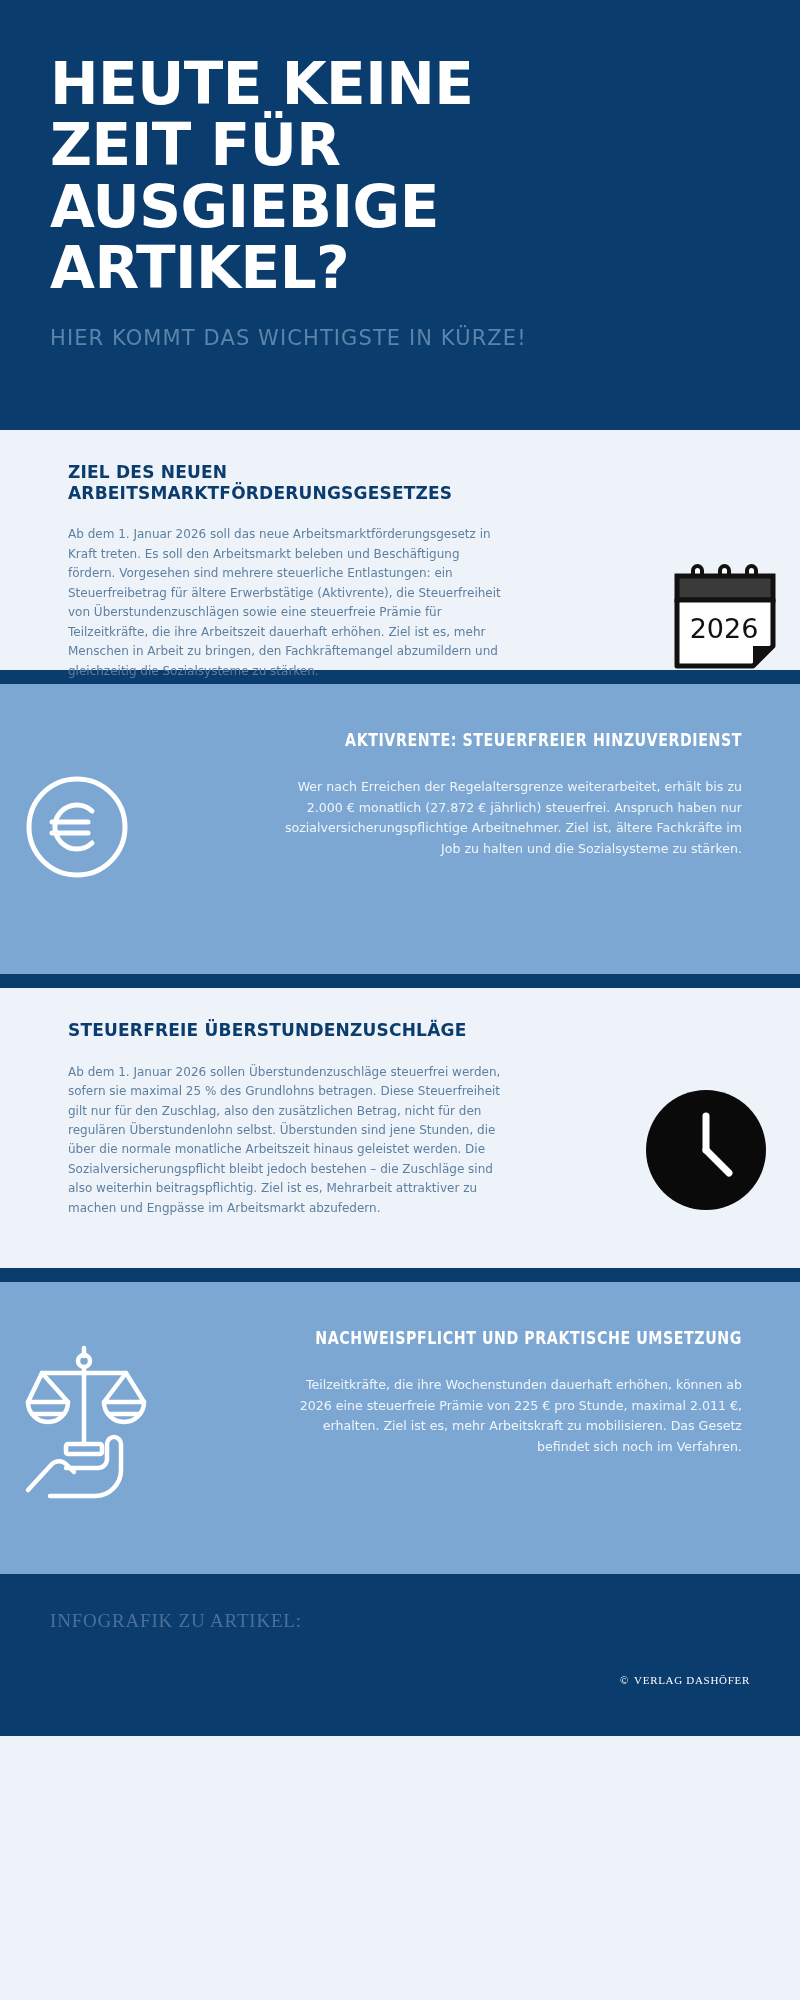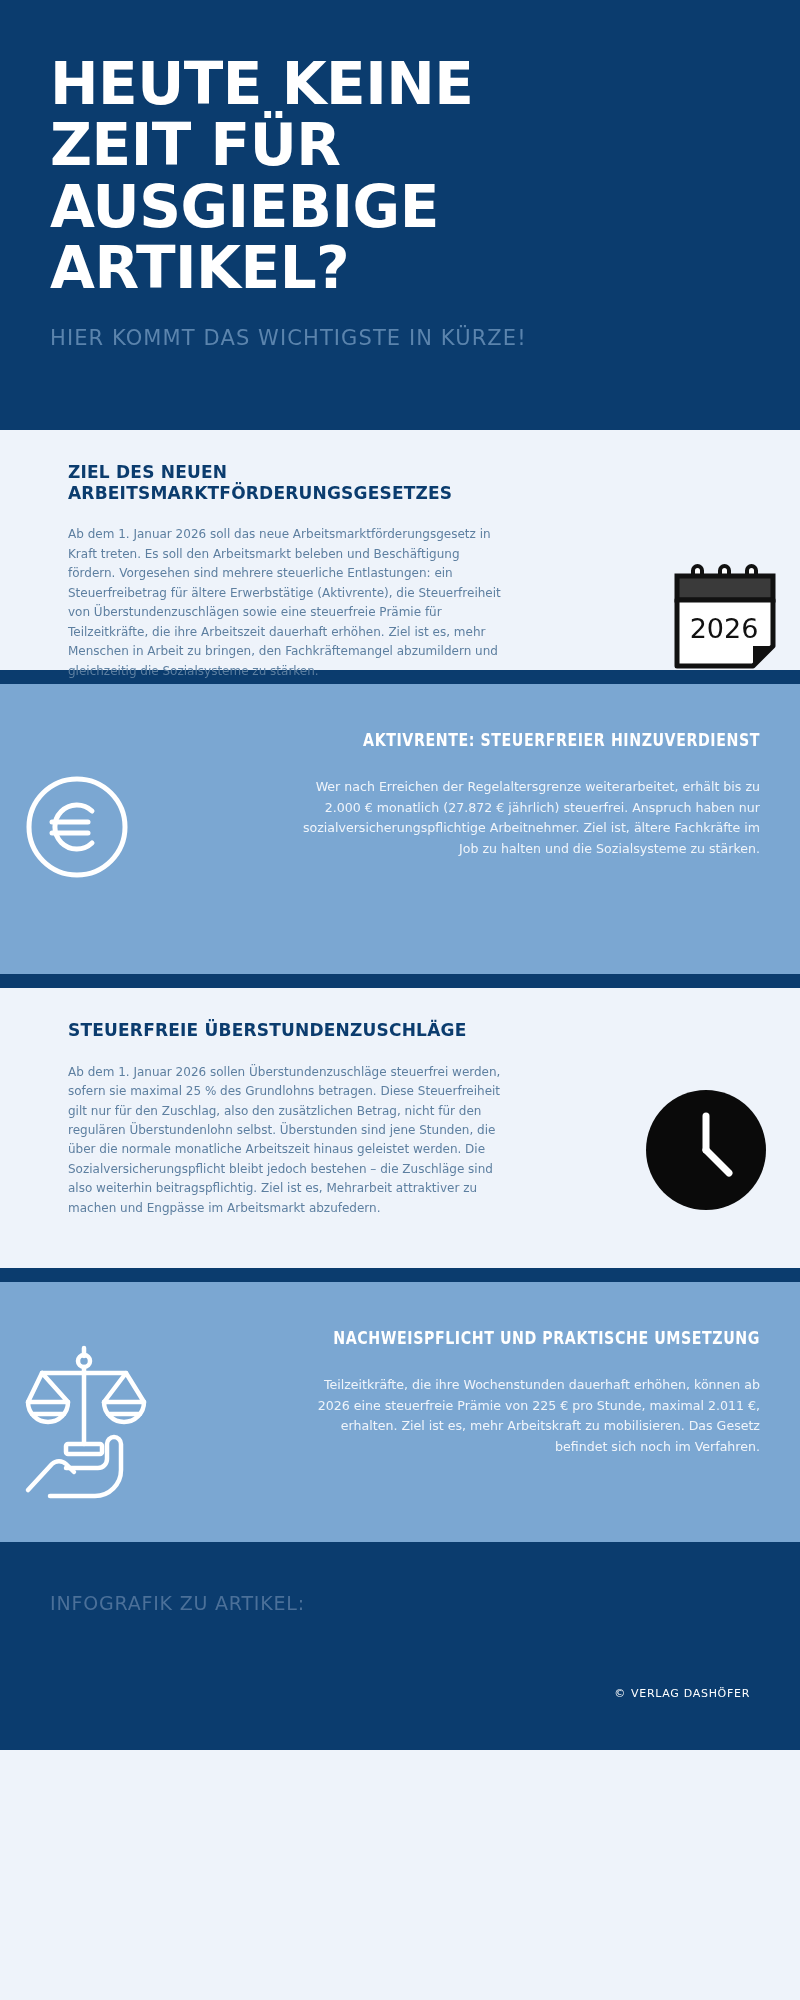--- a/index.html
+++ b/index.html
@@ -79,21 +79,21 @@
     line-height: 1.62;
     max-width: 440px;
     margin: 0;
   }
 
   
   .sec-blue {
     background: #7ba7d2;
     position: relative;
     box-sizing: border-box;
-    padding: 46px 40px 46px 40px;
+    padding: 46px 58px 46px 40px;
   }
   .sec-blue .sec-head {
     color: #ffffff;
     font-weight: bold;
     font-size: 17px;
     line-height: 1.26;
     letter-spacing: 0.6px;
     text-transform: uppercase;
     text-align: right;
     margin: 0 0 26px 0;
@@ -115,23 +115,24 @@
 
   
   .icon-abs {
     position: absolute;
   }
 
   
   .footer {
     background: #0b3c6e;
     box-sizing: border-box;
-    padding: 50px 50px 30px 50px;
-    height: 208px;
-    position: relative;
+    padding: 36px 50px 30px 50px;
+    height: 162px;
+    position: relative;
+    font-family: Liberation Serif, serif;
   }
   .footer-kicker {
     color: #4b7099;
     font-size: 19px;
     letter-spacing: 0.8px;
     text-transform: uppercase;
     margin: 0 0 18px 0;
   }
   .footer-title {
     color: #ffffff;
@@ -216,21 +217,21 @@
       <svg width="124" height="124" viewBox="0 0 124 124" aria-hidden="true">
         <circle cx="62" cy="62" r="60" fill="#0a0a0a"></circle>
         <line x1="62" y1="62" x2="62" y2="28" stroke="#ffffff" stroke-width="7" stroke-linecap="round"></line>
         <line x1="62" y1="62" x2="85" y2="85" stroke="#ffffff" stroke-width="7" stroke-linecap="round"></line>
       </svg>
     </div>
   </div>
 
   <div class="divider-dark"></div>
 
-  <div class="sec-blue" style="height:260px;">
+  <div class="sec-blue" style="height:292px;">
 
     <div class="icon-abs" style="left:22px; top:58px; width:140px; height:160px;">
       <svg width="140" height="160" viewBox="0 0 140 160" aria-hidden="true" stroke="#ffffff" fill="none" stroke-width="4.5" stroke-linecap="round" stroke-linejoin="round">
 
         <path d="M62 8 L62 16"></path>
         <circle cx="62" cy="21" r="6"></circle>
 
         <line x1="62" y1="27" x2="62" y2="104"></line>
 
         <line x1="20" y1="33" x2="104" y2="33"></line>

